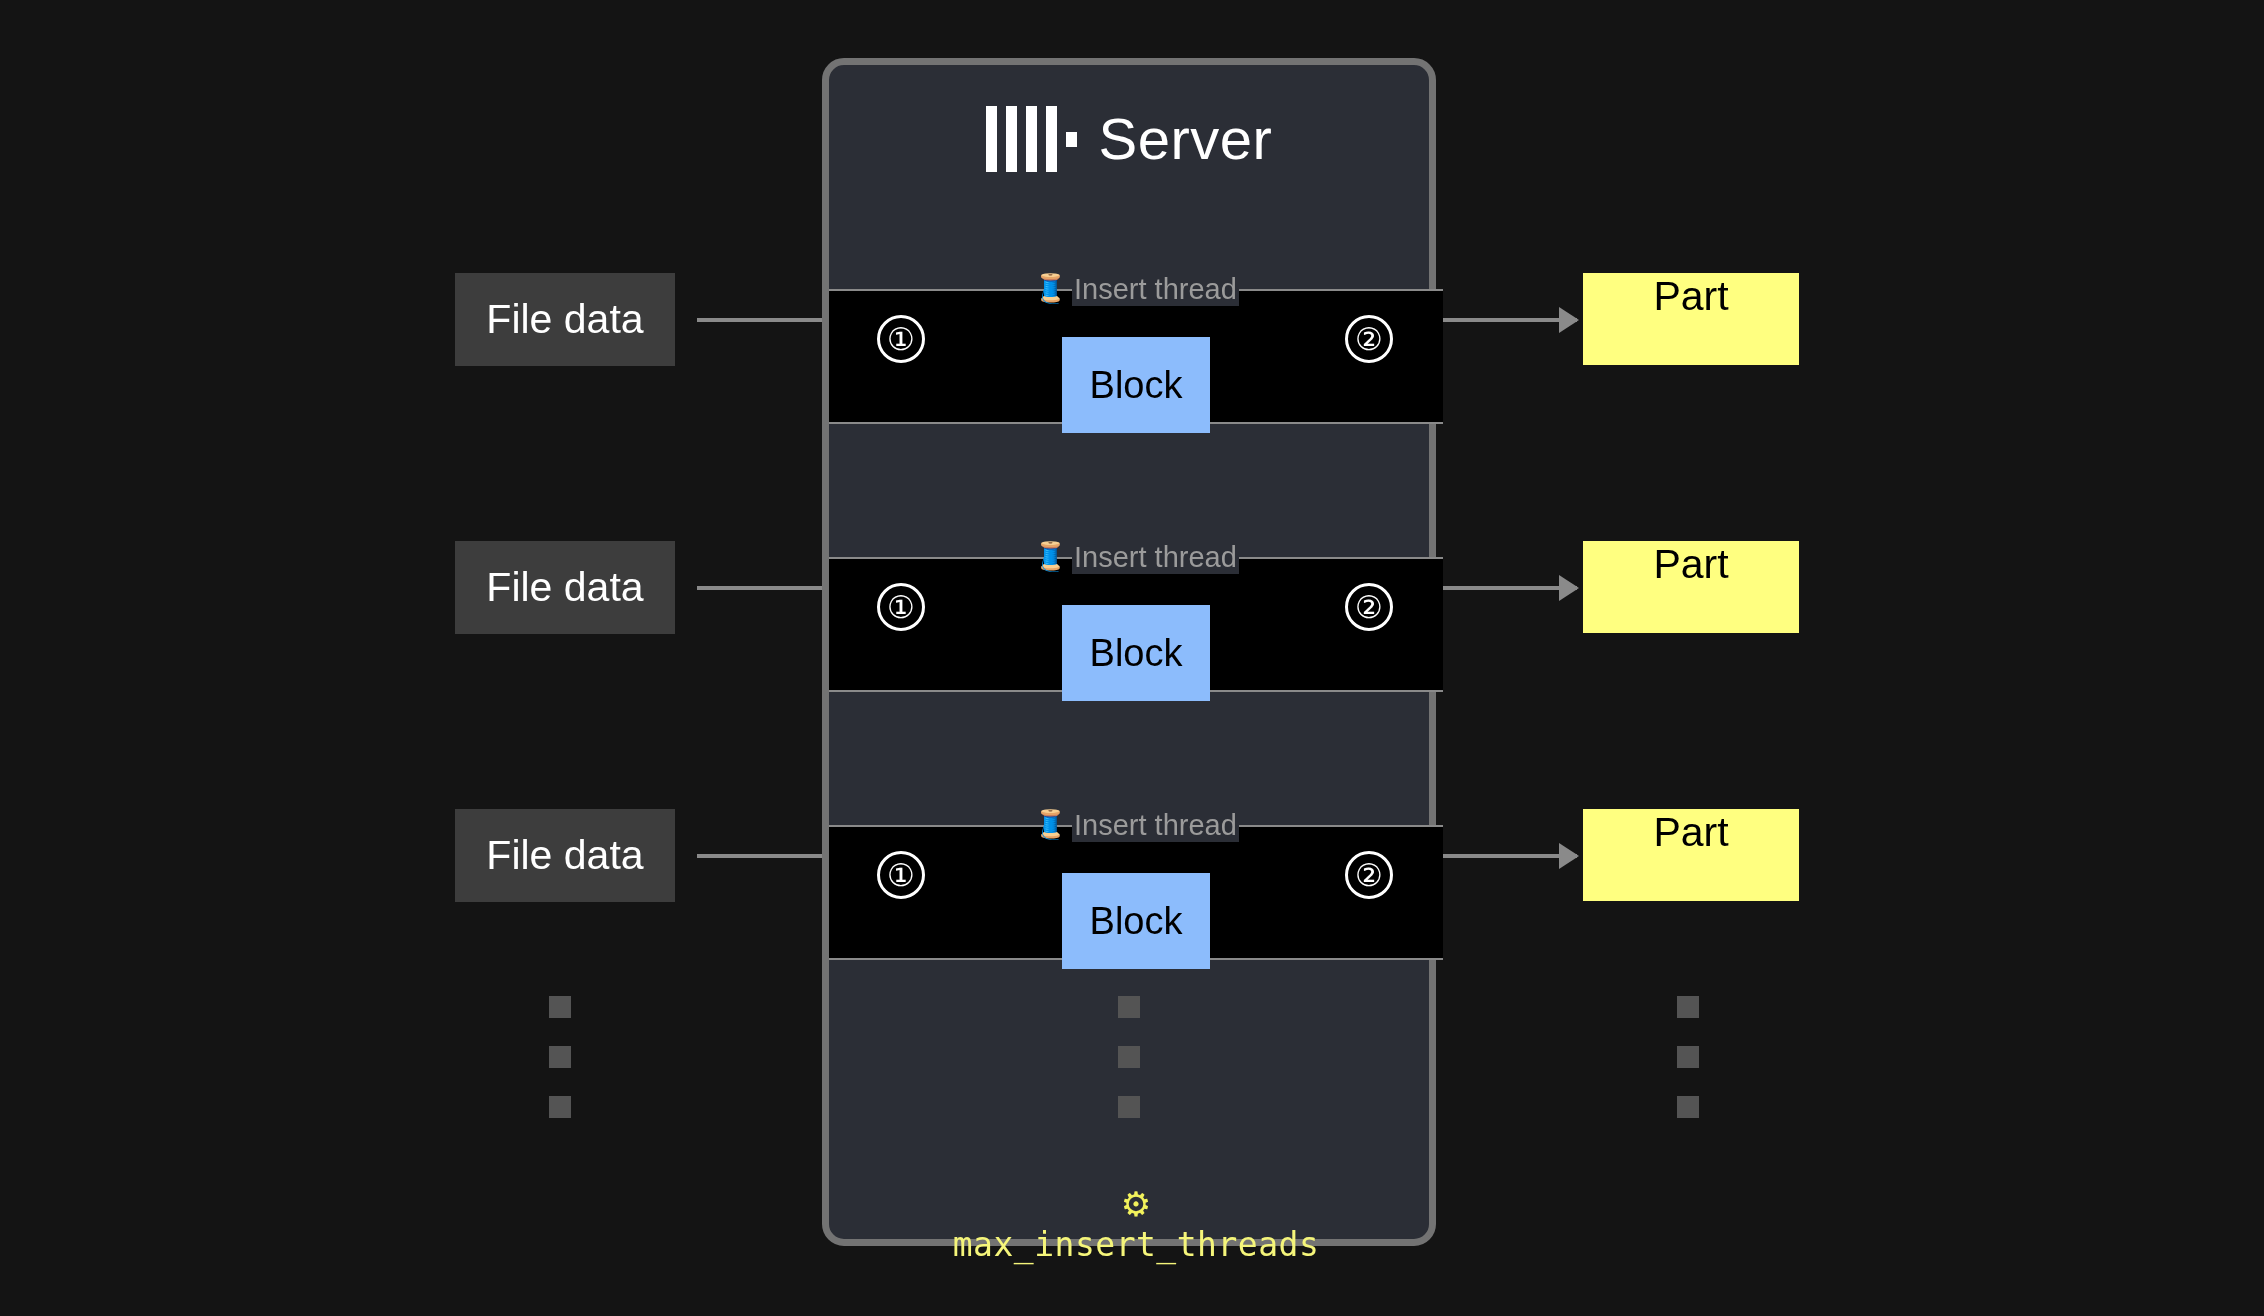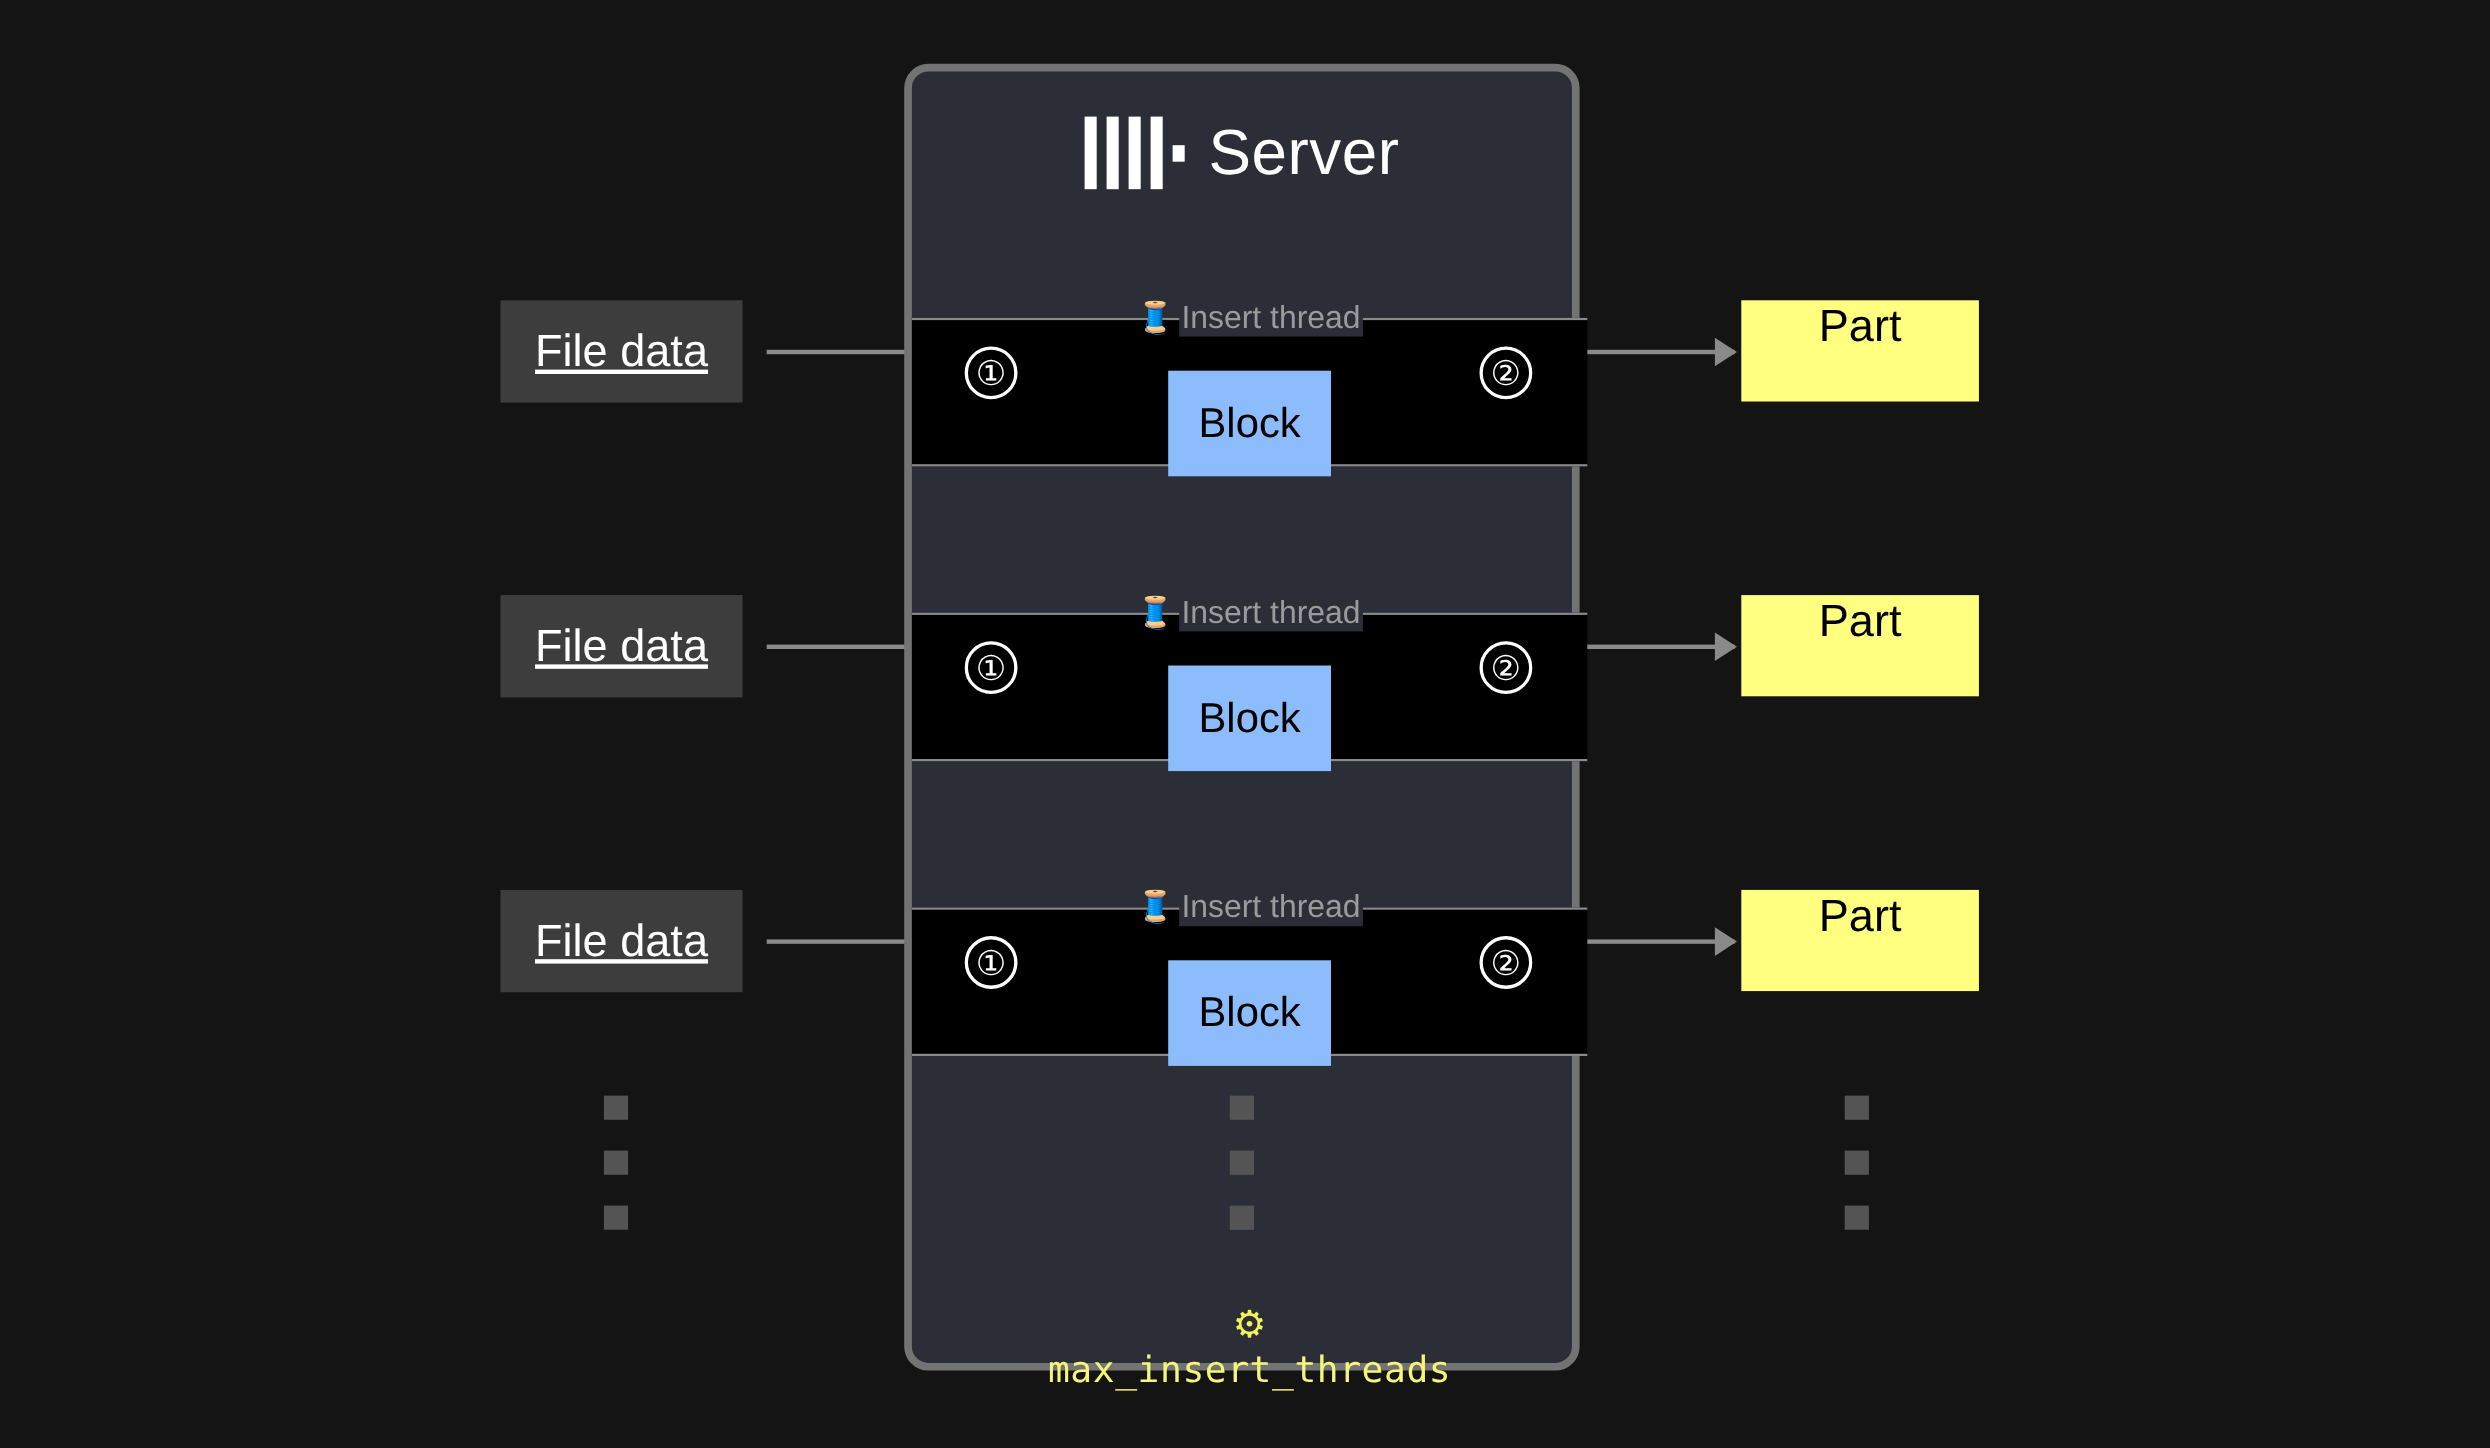--- a/index.html
+++ b/index.html
@@ -77,21 +77,20 @@
     display:flex; align-items:center; justify-content:center;
     font-size:31px; line-height:1;
   }
 
   
   .file-box{
     position:absolute; width:220px; height:93px;
     background:#3d3d3d; color:#ffffff;
     display:flex; align-items:center; justify-content:center;
     font-size:41px;
-    text-decoration:underline;
   }
   #file-0{ left:455px; top:273px; }
   #file-1{ left:455px; top:541px; }
   #file-2{ left:455px; top:809px; }
 
   
   .part-box{
     position:absolute; width:216px; height:92px;
     background:#ffff80; color:#000000;
     display:flex; justify-content:center;

